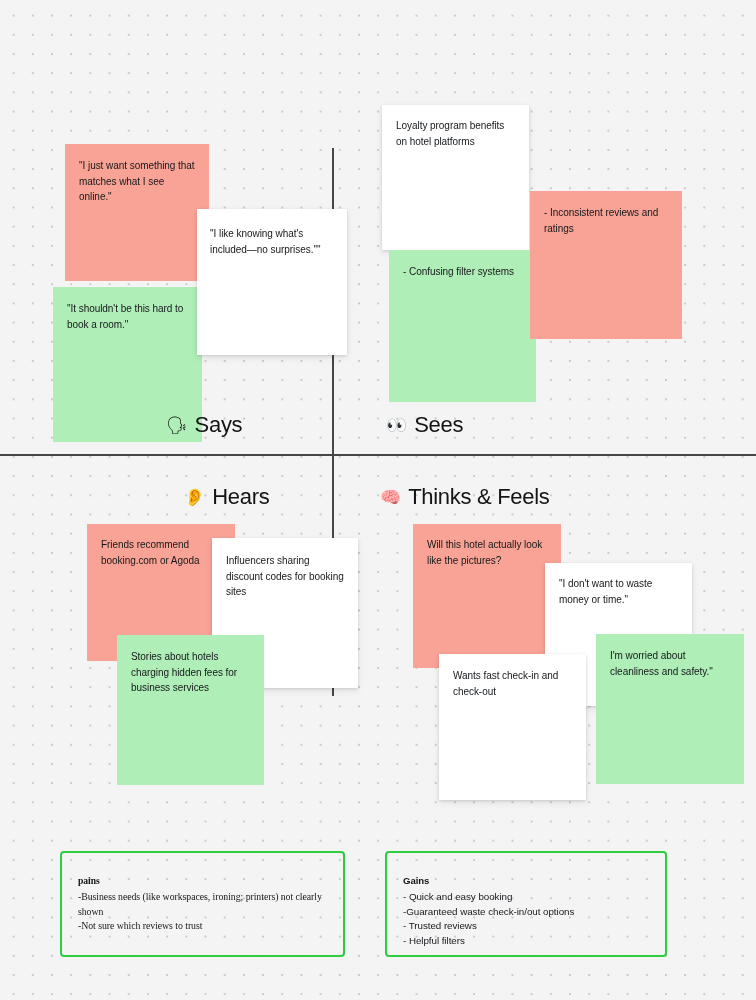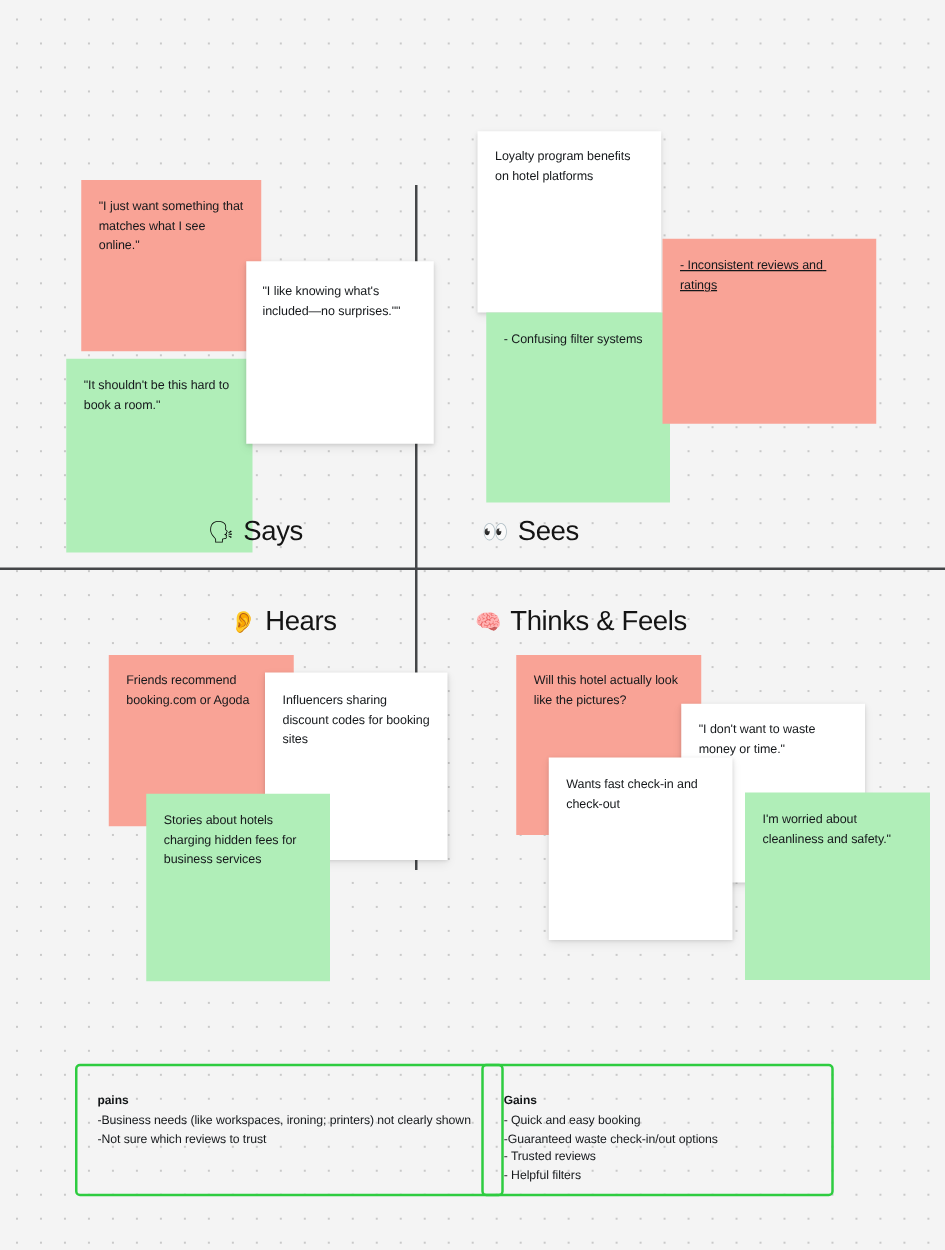--- a/index.html
+++ b/index.html
@@ -141,21 +141,21 @@
   </div>
 
   <div class="note note-white" style="left:345px; top:105px; width:147px; height:145px; padding-top:13px;">
     <span class="note-text">Loyalty program benefits on hotel platforms</span>
   </div>
 
   <div class="note note-green" style="left:352px; top:250px; width:147px; height:152px; ">
     <span class="note-text">- Confusing filter systems</span>
   </div>
 
-  <div class="note note-pink" style="left:493px; top:191px; width:171px; height:148px; text-decoration:underline;">
+  <div class="note note-pink" style="left:493px; top:191px; width:152px; height:148px; ">
     <span class="note-text">- Inconsistent reviews and ratings</span>
   </div>
 
   <div class="quad-label" style="left:386px; top:412px;">
     <span class="quad-emoji">👀</span>
     <span class="quad-name">Sees</span>
   </div>
 
   <div class="quad-label" style="left:184px; top:484px;">
     <span class="quad-emoji">👂</span>
@@ -180,29 +180,29 @@
   </div>
 
   <div class="note note-pink" style="left:376px; top:524px; width:148px; height:144px; padding-top:13px;">
     <span class="note-text">Will this hotel actually look like the pictures?</span>
   </div>
 
   <div class="note note-white" style="left:508px; top:563px; width:147px; height:143px; padding-top:13px;">
     <span class="note-text">"I don't want to waste money or time."</span>
   </div>
 
-  <div class="note note-white" style="left:402px; top:606px; width:147px; height:146px; padding-top:14px;">
+  <div class="note note-white" style="left:402px; top:654px; width:147px; height:146px; padding-top:14px;">
     <span class="note-text">Wants fast check-in and check-out</span>
   </div>
 
   <div class="note note-green" style="left:559px; top:634px; width:148px; height:150px; padding-top:14px;">
     <span class="note-text">I'm worried about cleanliness and safety."</span>
   </div>
 
-  <div class="pg-box" style="left:60px; top:851px; width:343px; height:106px;">
+  <div class="pg-box" style="left:60px; top:851px; width:285px; height:106px;font-family:Liberation Serif, serif;">
     <span class="pg-title">pains</span>
     <span class="pg-line">-Business needs (like workspaces, ironing; printers) not clearly shown</span>
     <span class="pg-line">-Not sure which reviews to trust</span>
   </div>
 
   <div class="pg-box" style="left:385px; top:851px; width:282px; height:106px;">
     <span class="pg-title">Gains</span>
     <span class="pg-line">- Quick and easy booking</span>
     <span class="pg-line">-Guaranteed waste check-in/out options</span>
     <span class="pg-line">- Trusted reviews</span>

